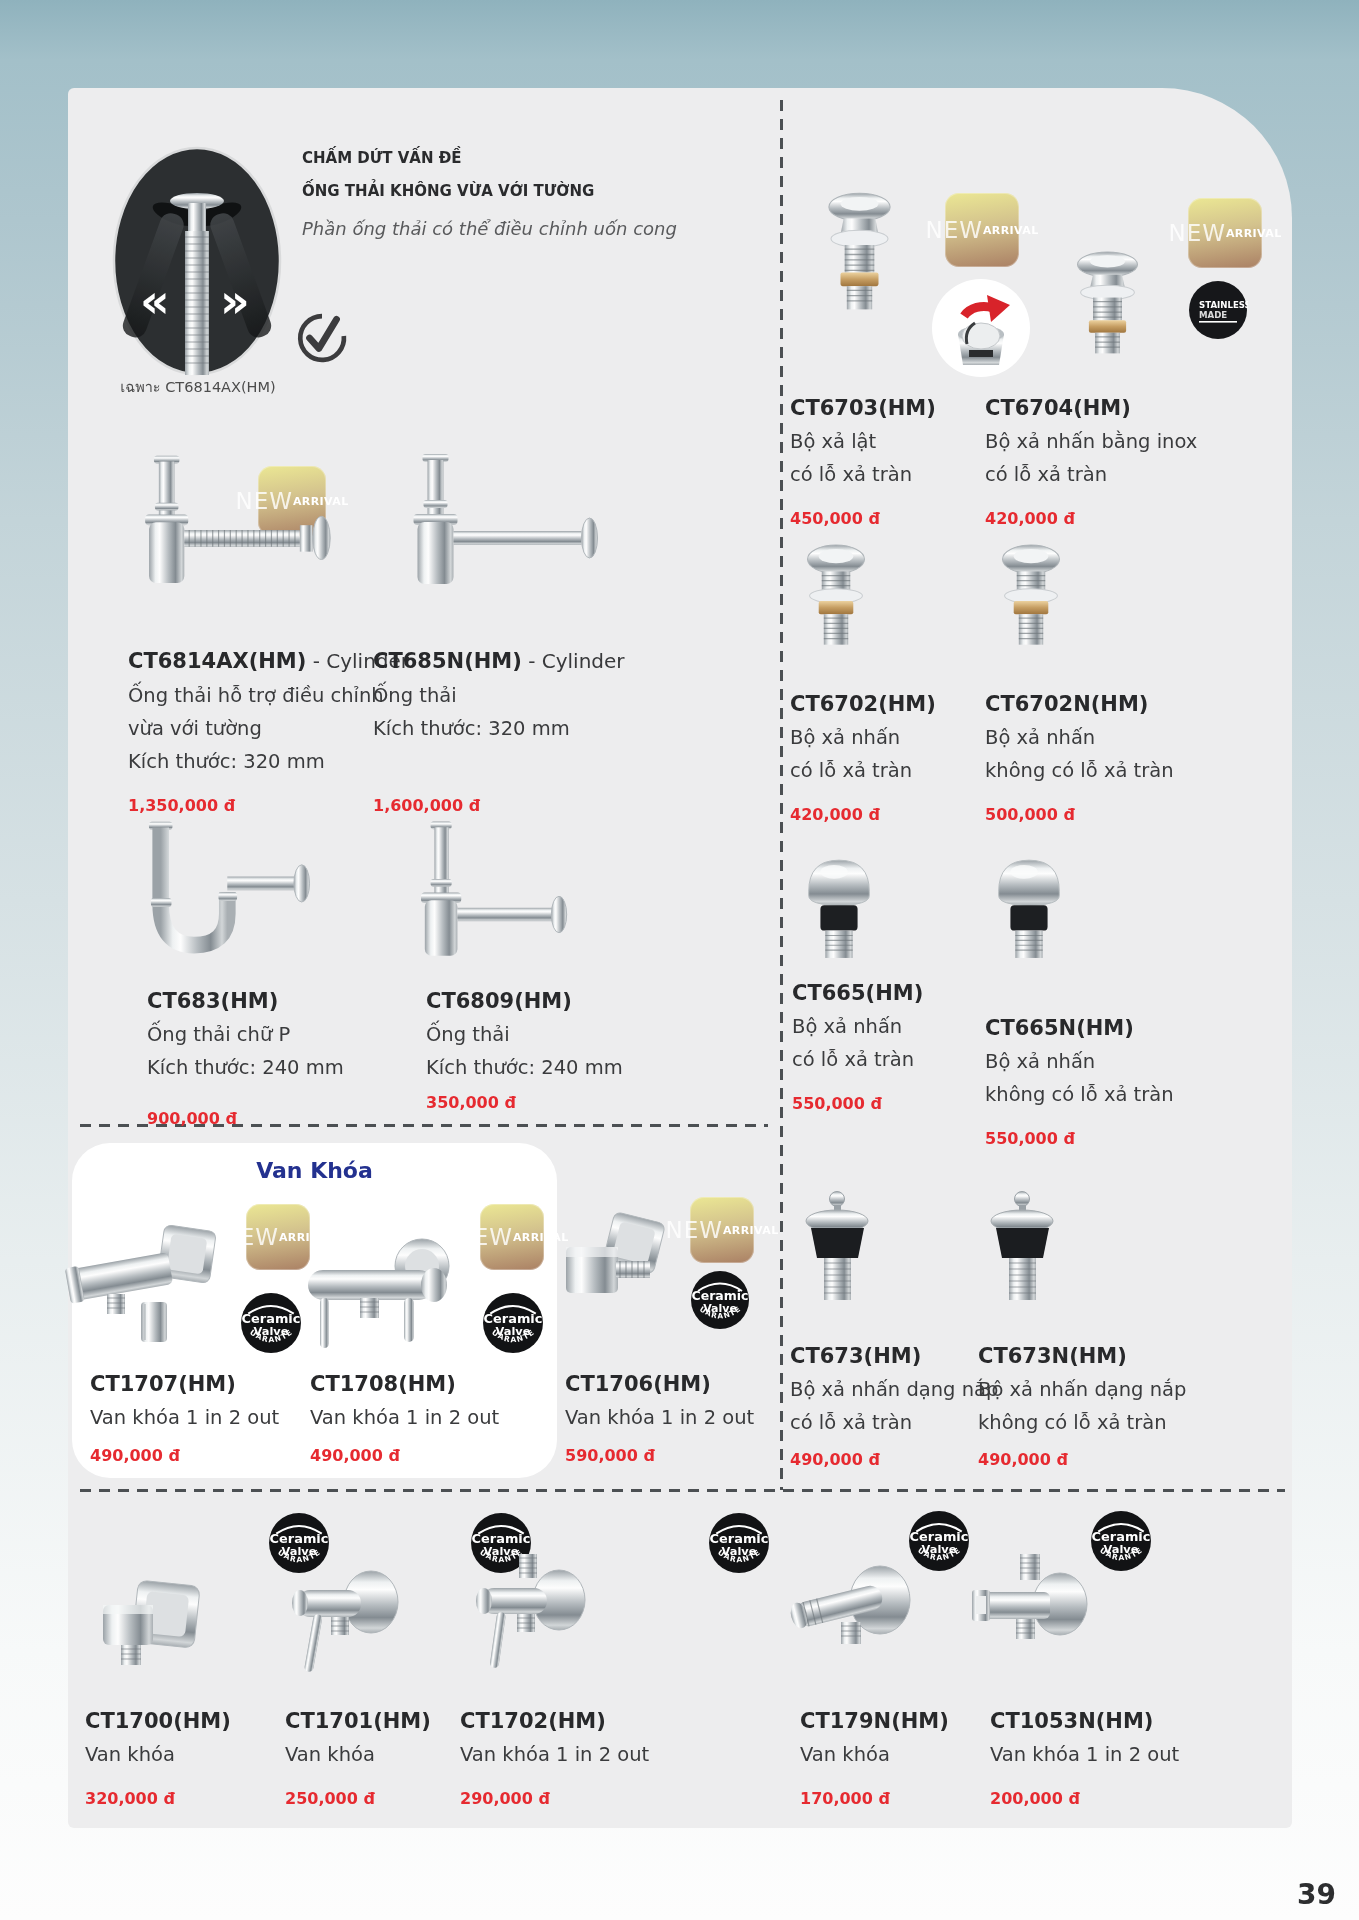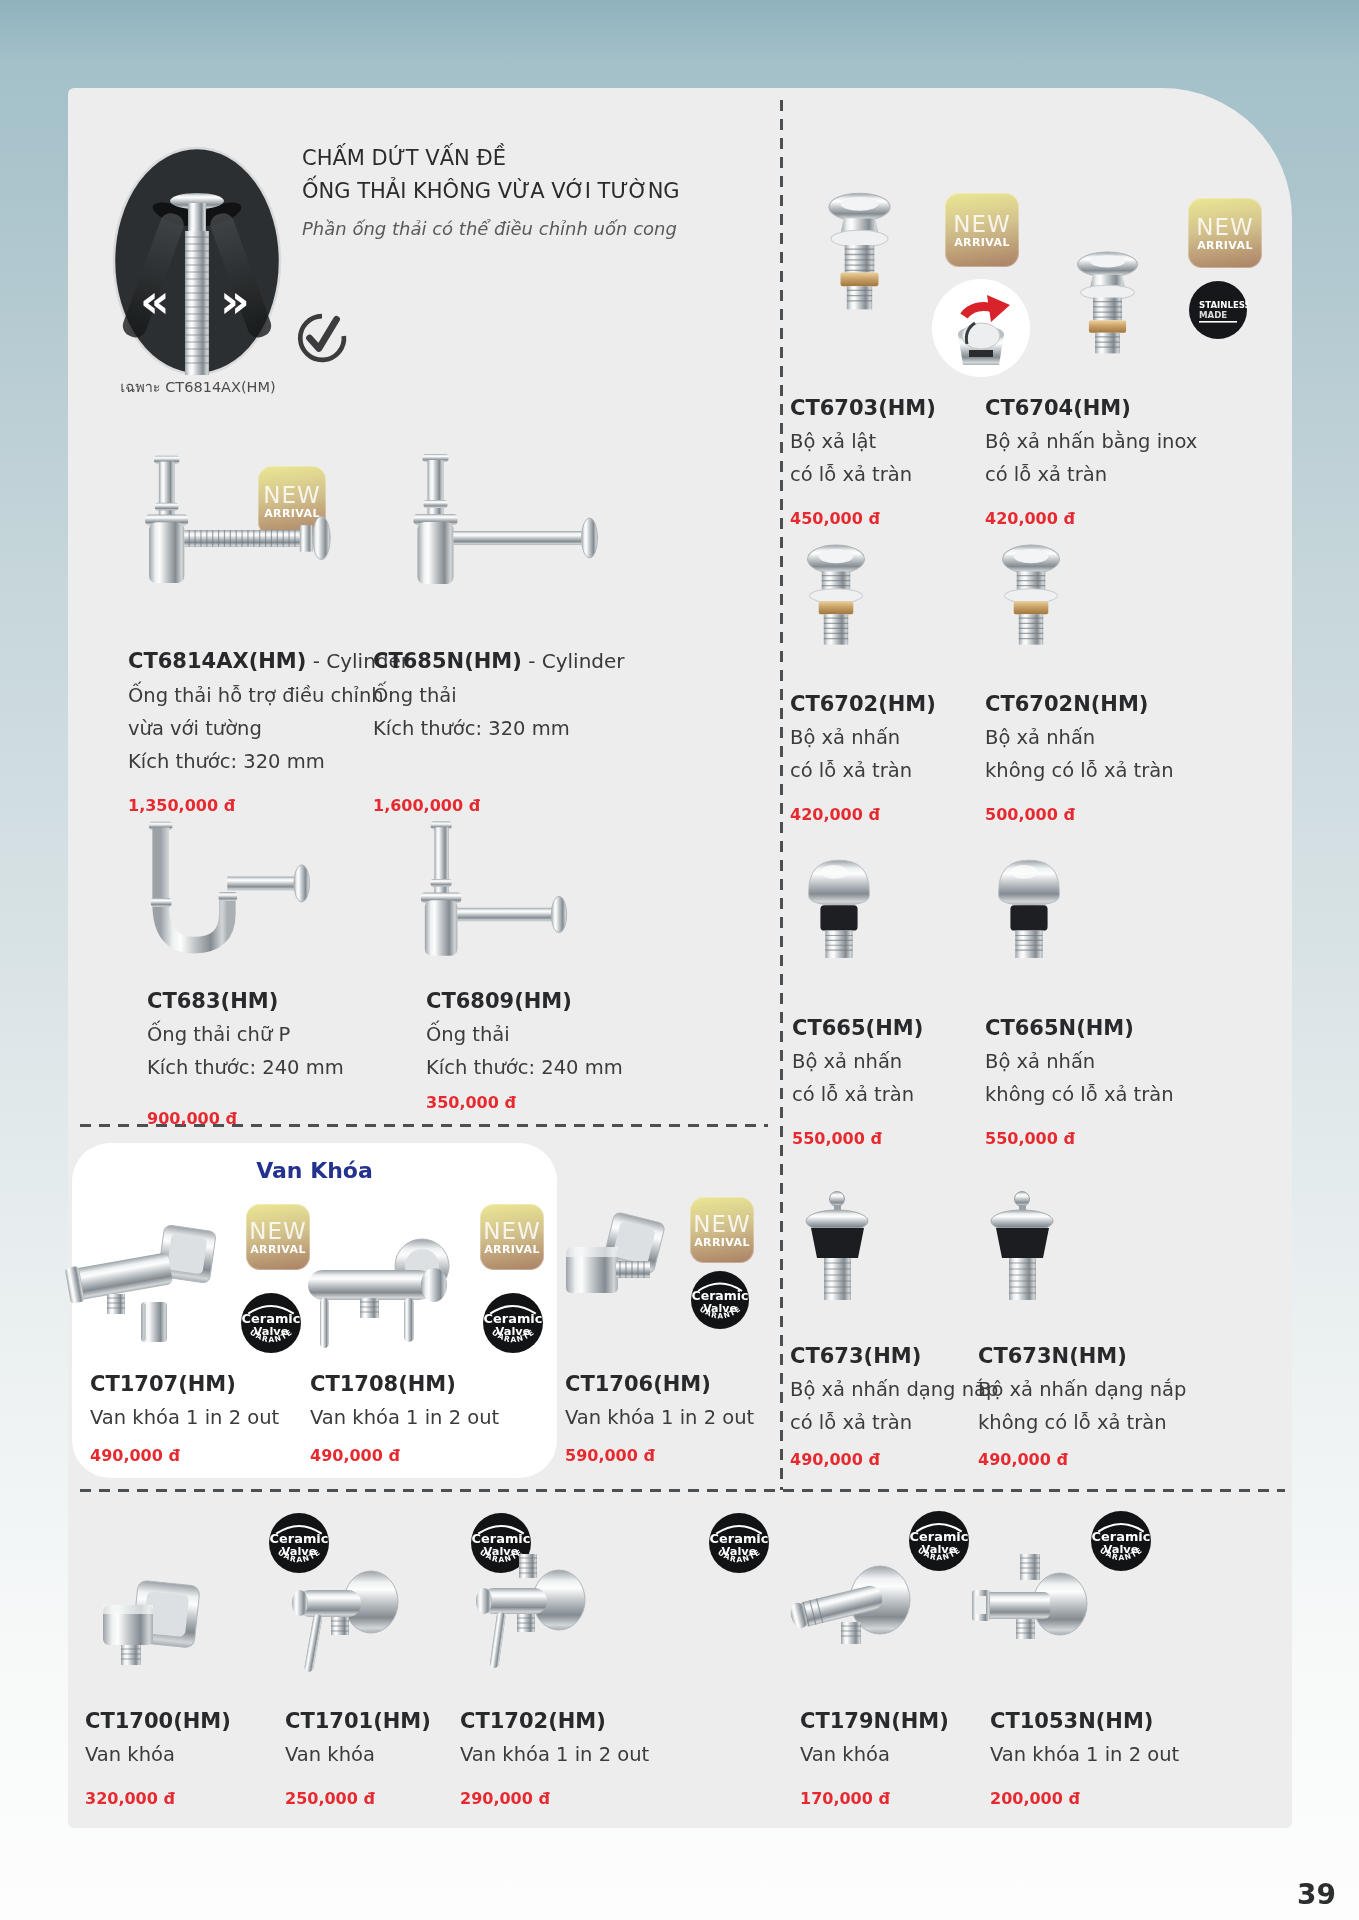--- a/index.html
+++ b/index.html
@@ -11,35 +11,35 @@
   #card{left:68px;top:88px;width:1224px;height:1740px;background:#ededee;
         border-radius:6px 130px 6px 6px;}
   
   .vdash{left:780px;top:100px;width:3px;height:1390px;
          background:repeating-linear-gradient(180deg,#4c5053 0 11px,transparent 11px 19px);}
   .hdash{height:3px;background:repeating-linear-gradient(90deg,#4c5053 0 11px,transparent 11px 19px);}
   #hdash1{left:80px;top:1124px;width:688px;}
   #hdash2{left:80px;top:1489px;width:1205px;}
   
   #hero-caption{left:100px;top:375px;width:196px;text-align:center;font-size:14.5px;color:#4c4c4c;}
-  #title{left:302px;top:142px;font-size:21px;font-weight:normal;color:#2a2b2d;line-height:33px;}
+  #title{left:302px;top:142px;font-size:15px;font-weight:bold;color:#2a2b2d;line-height:33px;}
   #subtitle{left:302px;top:218px;font-size:18px;font-style:italic;color:#595a5c;}
   #feature-text{left:362px;top:312px;width:270px;font-size:18px;color:#333436;line-height:31px;}
   
   #vk-panel{left:72px;top:1143px;width:485px;height:335px;background:#ffffff;border-radius:38px;}
   #vk-title{left:72px;top:1158px;width:485px;text-align:center;font-size:22px;font-weight:bold;color:#23318f;}
   
   .tile{line-height:33px;white-space:nowrap;}
   .code{font-size:21px;font-weight:bold;color:#28292b;}
   .var{font-size:20px;font-weight:normal;color:#38393b;}
   .desc{font-size:19.5px;color:#3a3b3d;}
   .price{font-size:16px;font-weight:bold;color:#e62a30;margin-top:11px;}
   .mt-extra{margin-top:44px;}
   
-  .newb{border-radius:14px;display:flex;flex-direction:column;align-items:center;justify-content:center;
+  .newb{border-radius:14px;display:flex;flex-direction:row;align-items:center;justify-content:center;
         background:linear-gradient(172deg,#e9e493 4%,#d3c28d 45%,#aa8064 100%);
         box-shadow:inset 0 0 0 1px rgba(255,255,255,.3);color:#fff;}
   .newb .l1{font-size:23px;letter-spacing:1px;color:rgba(255,255,255,.82);line-height:24px;}
   .newb .l2{font-size:11px;font-weight:bold;letter-spacing:.4px;line-height:13px;}
   .cer text{fill:#fff;font-family:"DejaVu Sans","Liberation Sans",sans-serif;}
   .cer .c1{font-size:12.5px;font-weight:bold;}
   .cer .c2{font-size:11px;font-weight:bold;}
   .cer .c3{font-size:7.3px;font-weight:bold;letter-spacing:1.2px;}
   .stn text{fill:#fff;font-family:"DejaVu Sans","Liberation Sans",sans-serif;font-weight:bold;}
   #pageno{left:1286px;top:1846px;width:50px;text-align:right;font-size:28px;font-weight:bold;color:#2d2e30;margin-top:32px;}
@@ -487,21 +487,21 @@
     <div class="desc">Bộ xả nhấn</div>
     <div class="desc">có lỗ xả tràn</div>
     <div class="price">420,000 đ</div>
   </div>
   <div class="abs tile" style="left:985px;top:688px">
     <div class="code">CT6702N(HM)</div>
     <div class="desc">Bộ xả nhấn</div>
     <div class="desc">không có lỗ xả tràn</div>
     <div class="price">500,000 đ</div>
   </div>
-  <div class="abs tile" style="left:792px;top:1012px">
+  <div class="abs tile" style="left:792px;top:977px">
     <div class="code">CT665(HM)</div>
     <div class="desc">Bộ xả nhấn</div>
     <div class="desc">có lỗ xả tràn</div>
     <div class="price">550,000 đ</div>
   </div>
   <div class="abs tile" style="left:985px;top:1012px">
     <div class="code">CT665N(HM)</div>
     <div class="desc">Bộ xả nhấn</div>
     <div class="desc">không có lỗ xả tràn</div>
     <div class="price">550,000 đ</div>

